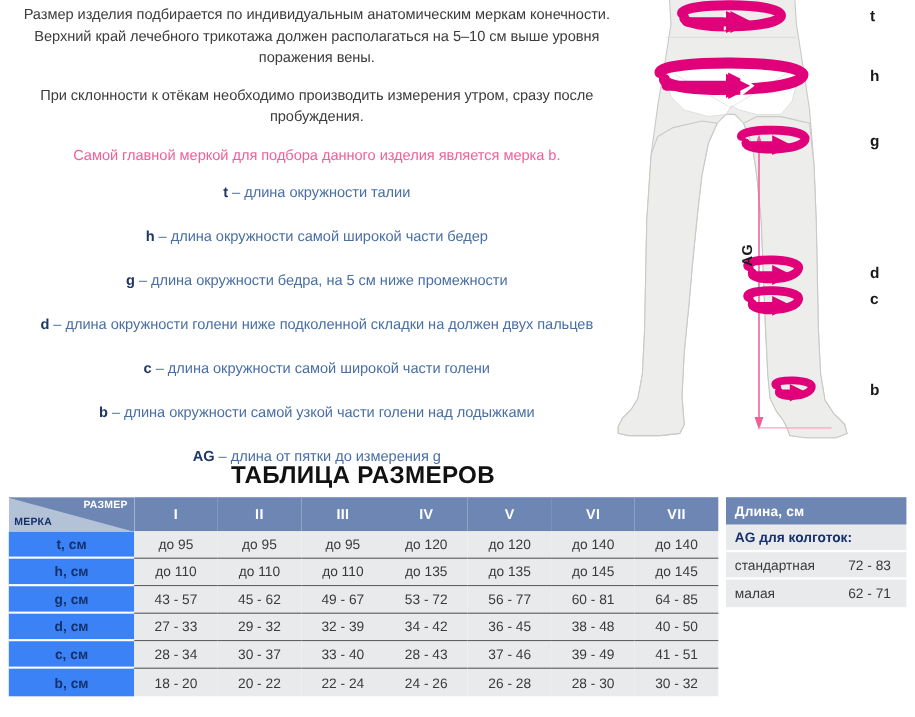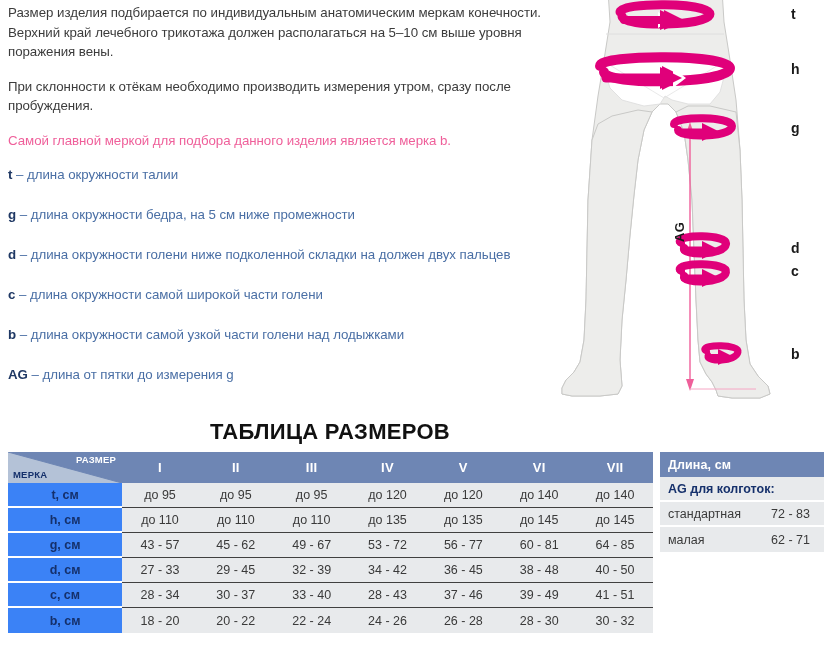--- a/index.html
+++ b/index.html
@@ -19,20 +19,21 @@
     position: absolute;
     left: 0; top: 0;
     width: 832px; height: 408px;
   }
 
   
   #text-column {
     position: absolute;
     left: 8px; top: 0;
     width: 560px;
+    text-align: center;
   }
   .intro-par {
     font-size: 13.3px;
     line-height: 19.5px;
     color: #3c3c3c;
     margin: 0 0 15px 0;
     letter-spacing: -0.05px;
   }
   #intro-1 { padding-top: 3px; }
   .key-note {
@@ -234,20 +235,25 @@
 
   <div id="text-column">
     <p class="intro-par" id="intro-1">Размер изделия подбирается по индивидуальным анатомическим меркам конечности. Верхний край лечебного трикотажа должен располагаться на 5–10 см выше уровня поражения вены.</p>
     <p class="intro-par" id="intro-2">При склонности к отёкам необходимо производить измерения утром, сразу после пробуждения.</p>
     <p class="key-note">Самой главной меркой для подбора данного изделия является мерка b.</p>
 
     <p class="measure-line">
       <span class="key">t</span>
       <span class="dash">–</span>
       <span>длина окружности талии</span>
+    </p>
+    <p class="measure-line">
+      <span class="key">h</span>
+      <span class="dash">–</span>
+      <span>длина окружности самой широкой части бедер</span>
     </p>
     <p class="measure-line">
       <span class="key">g</span>
       <span class="dash">–</span>
       <span>длина окружности бедра, на 5 см ниже промежности</span>
     </p>
     <p class="measure-line">
       <span class="key">d</span>
       <span class="dash">–</span>
       <span>длина окружности голени ниже подколенной складки на должен двух пальцев</span>
@@ -431,21 +437,21 @@
       <td class="cell">45 - 62</td>
       <td class="cell">49 - 67</td>
       <td class="cell">53 - 72</td>
       <td class="cell">56 - 77</td>
       <td class="cell">60 - 81</td>
       <td class="cell">64 - 85</td>
     </tr>
     <tr>
       <td class="row-label">d, см</td>
       <td class="cell">27 - 33</td>
-      <td class="cell">29 - 45</td>
+      <td class="cell">29 - 32</td>
       <td class="cell">32 - 39</td>
       <td class="cell">34 - 42</td>
       <td class="cell">36 - 45</td>
       <td class="cell">38 - 48</td>
       <td class="cell">40 - 50</td>
     </tr>
     <tr>
       <td class="row-label">c, см</td>
       <td class="cell">28 - 34</td>
       <td class="cell">30 - 37</td>

